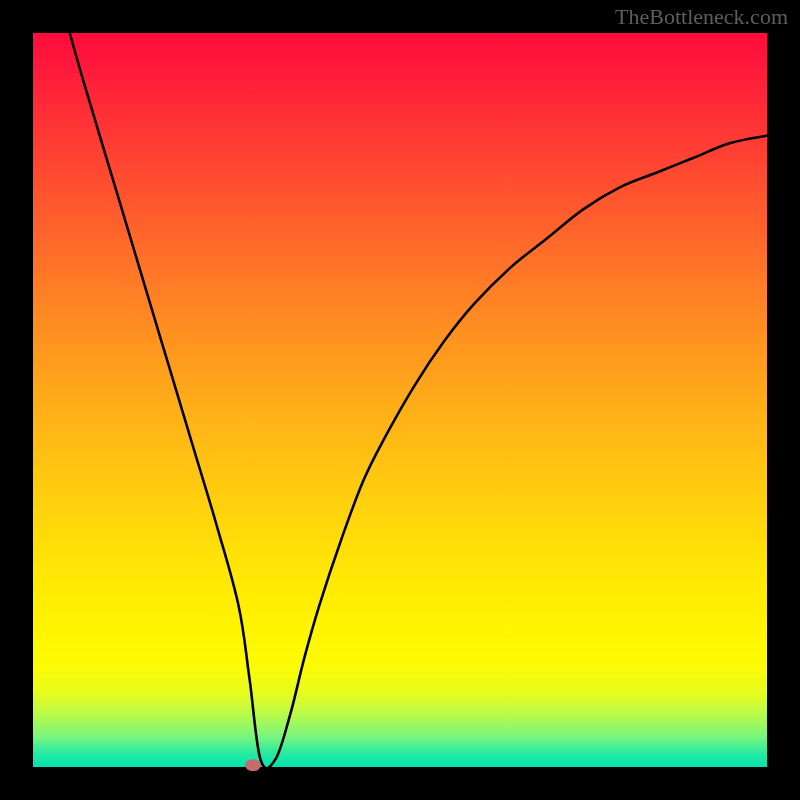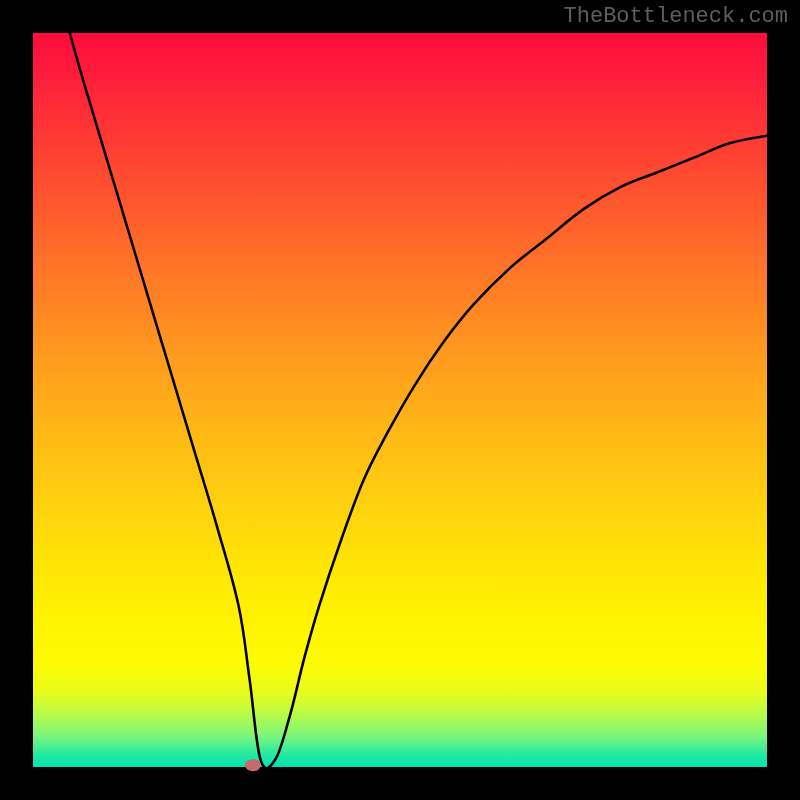--- a/index.html
+++ b/index.html
@@ -7,21 +7,21 @@
     width: 800px;
     height: 800px;
     background: #000;
     position: relative;
     overflow: hidden;
   }
   .watermark {
     position: absolute;
     top: 4px;
     right: 12px;
-    font-family: Liberation Mono, monospace;
+    font-family: Liberation Serif, serif;
     font-size: 22px;
     font-weight: 500;
     color: #5e5e5e;
     z-index: 10;
     text-align: center;
   }
   .plot-area {
     position: absolute;
     left: 33px;
     top: 33px;

